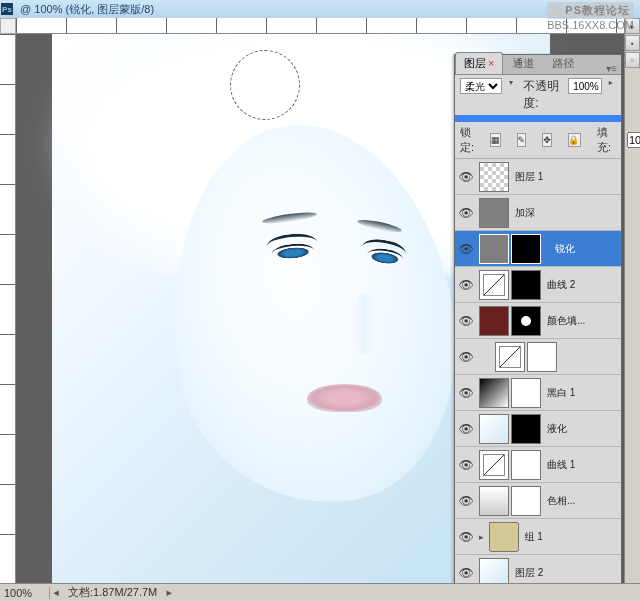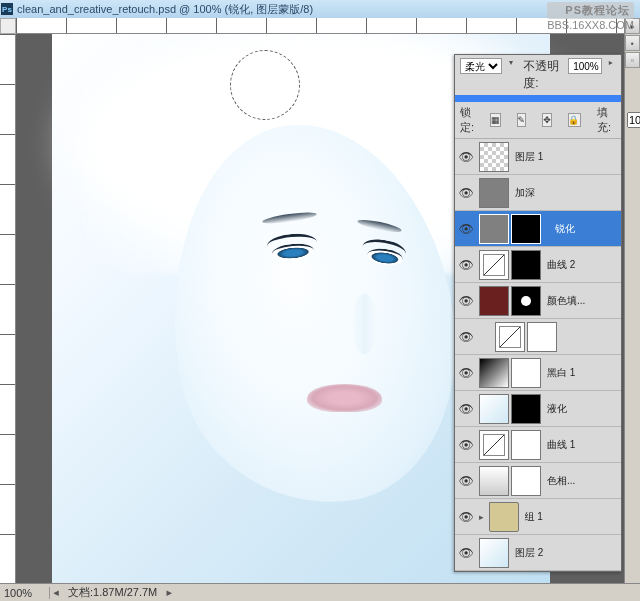--- a/index.html
+++ b/index.html
@@ -72,21 +72,20 @@
 .status{position:absolute;bottom:0;left:0;right:0;height:18px;background:#d4d0c8;border-top:1px solid #888;display:flex;align-items:center;font-size:10px;color:#333}
 .status .zoom{width:50px;padding:0 4px;border-right:1px solid #999}
 .status .doc{padding:0 6px}
 .status .arrow{width:12px;text-align:center;color:#555}
 </style>
 </head>
 <body>
 
 <div class="title-bar">
   <span class="ps-icon">Ps</span>
-  <span>clean_and_creative_retouch.psd</span>
   <span>&nbsp;</span>
   <span>@ 100% (锐化, 图层蒙版/8)</span>
 </div>
 
 <div class="watermark">
   <div class="l1">PS教程论坛</div>
   <div>BBS.16XX8.COM</div>
 </div>
 
 <div class="ruler-corner"></div>
@@ -109,20 +108,26 @@
   </div>
 </div>
 
 <div class="right-strip">
   <div class="btn">▸</div>
   <div class="btn">▪</div>
   <div class="btn">▫</div>
 </div>
 
 <div class="panel">
+  <div class="panel-tabs">
+    <div class="tab active"><span>图层</span><span style="color:#c33;margin-left:2px">×</span></div>
+    <div class="tab">通道</div>
+    <div class="tab">路径</div>
+    <div class="x">▾≡</div>
+  </div>
   <div class="panel-opts">
     <select><option>柔光</option></select>
     <span class="arrow">▾</span>
     <span class="lbl">不透明度:</span>
     <input value="100%" style="">
     <span class="arrow">▸</span>
   </div>
   <div class="lock-row">
     <span>锁定:</span>
     <span class="ic">▦</span>

